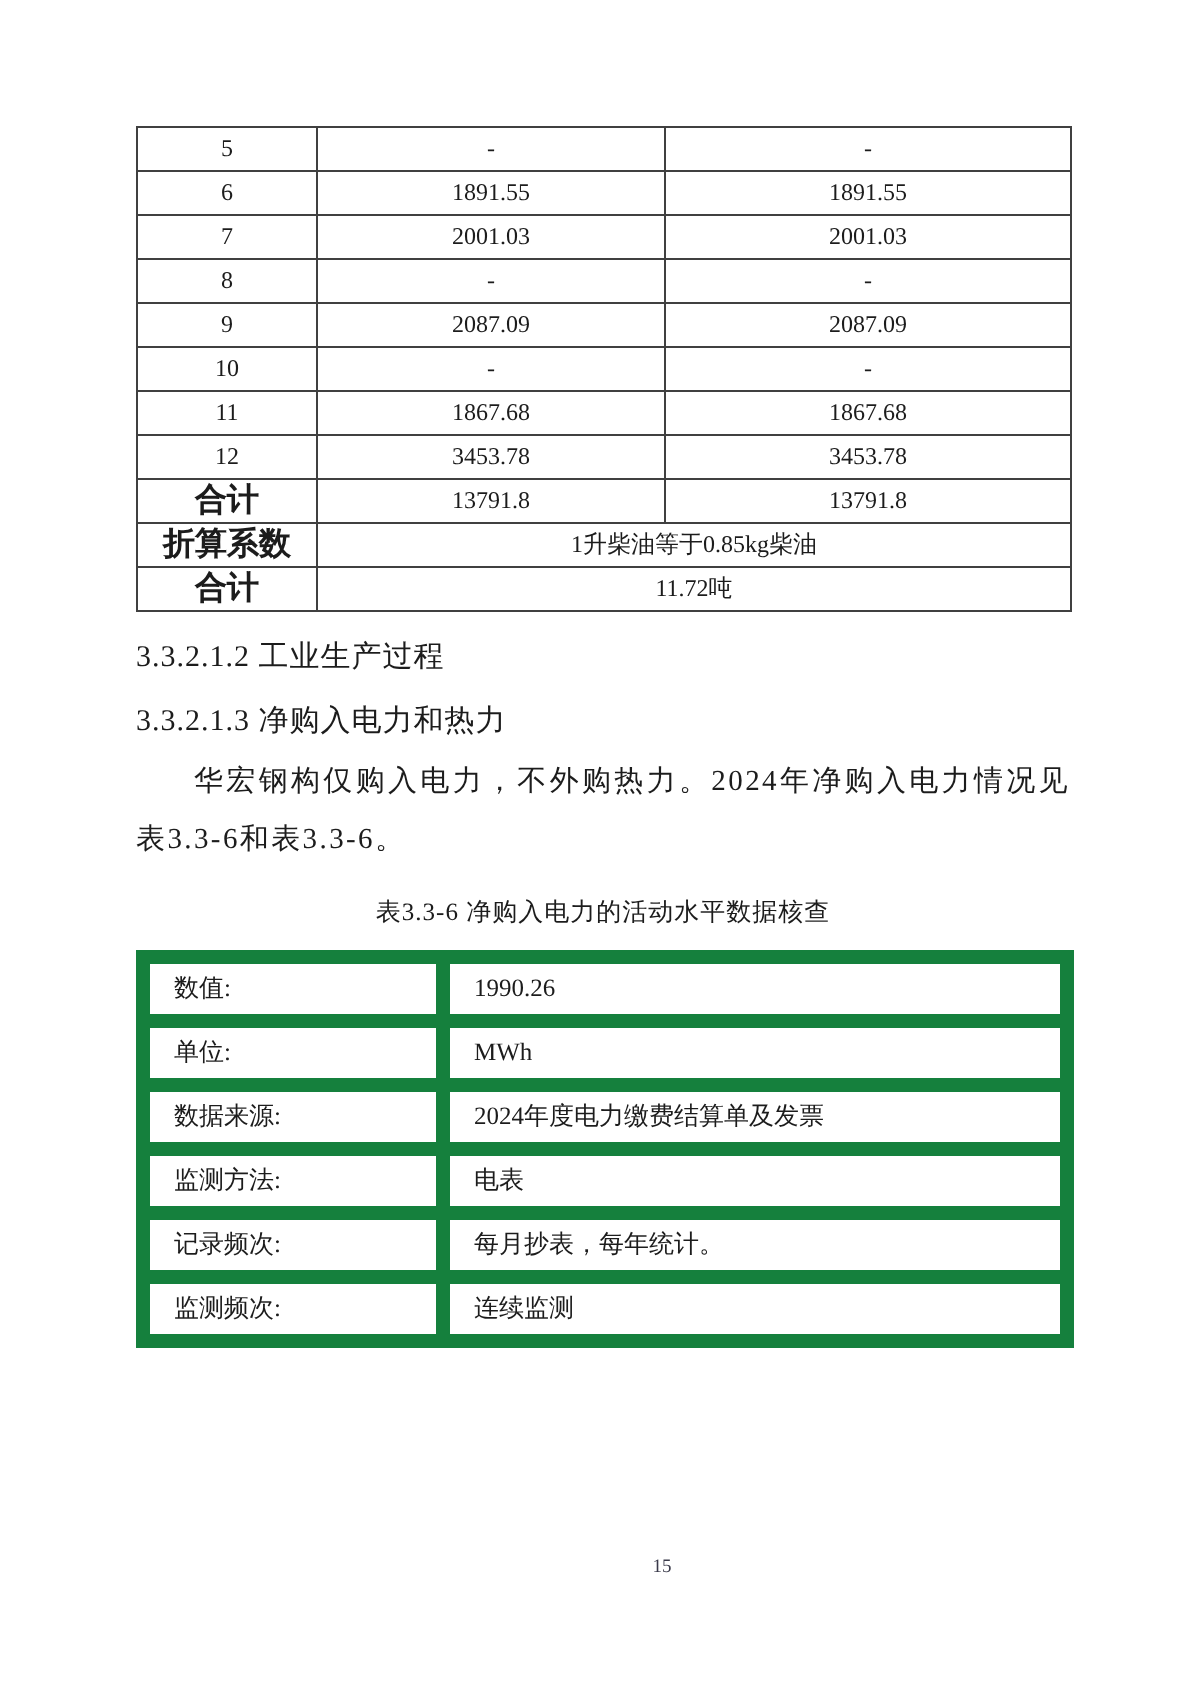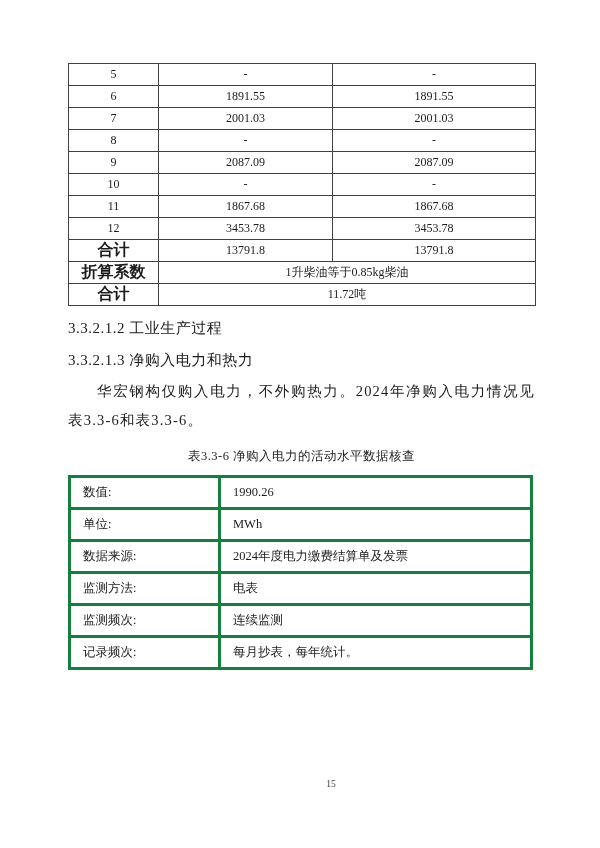--- a/index.html
+++ b/index.html
@@ -55,21 +55,21 @@
     margin: 13px 0 10px 0;
     text-align: center;
     font-weight: normal;
     font-size: 12.5px;
     letter-spacing: 0.5px;
   }
 
   
   .t2 { width: 462px; }
   .t2 td {
-    border: 3px solid #15803d;
+    border: 7px solid #15803d;
     height: 32px;
     text-align: left;
     vertical-align: middle;
     font-size: 12.5px;
     padding: 0 4px 0 12px;
   }
 
   
   .page-number {
     position: absolute;
@@ -173,26 +173,26 @@
         </tr>
         <tr>
           <td>数据来源:</td>
           <td>2024年度电力缴费结算单及发票</td>
         </tr>
         <tr>
           <td>监测方法:</td>
           <td>电表</td>
         </tr>
         <tr>
+          <td>记录频次:</td>
+          <td>每月抄表，每年统计。</td>
+        </tr>
+        <tr>
           <td>监测频次:</td>
           <td>连续监测</td>
-        </tr>
-        <tr>
-          <td>记录频次:</td>
-          <td>每月抄表，每年统计。</td>
         </tr>
       </tbody>
     </table>
 
   </div>
 
   <div class="page-number">15</div>
 </div>
 
 </body></html>

